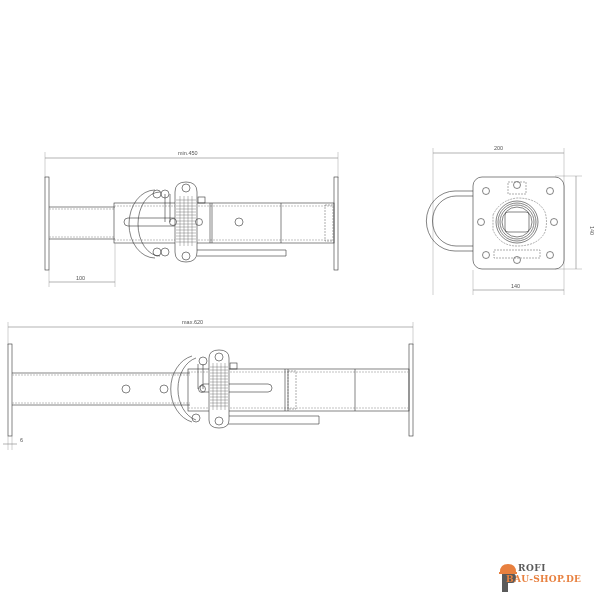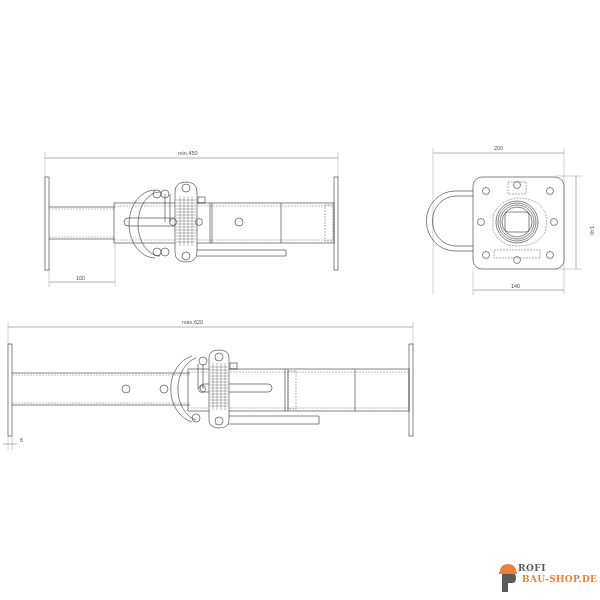--- a/index.html
+++ b/index.html
@@ -1,21 +1,21 @@
 <!DOCTYPE html>
 <html><head>
   <meta charset="utf-8">
   <style>
     html, body { margin: 0; padding: 0; background: #ffffff; }
     body { width: 600px; height: 600px; position: relative; overflow: hidden; font-family: "Liberation Sans", sans-serif; }
     svg.drawing { position: absolute; left: 0; top: 0; }
     .dimtext { font-family: "Liberation Sans", sans-serif; font-size: 5.5px; fill: #555; }
     .logo { position: absolute; left: 498px; top: 562px; width: 100px; height: 32px; }
     .logo-text1 { position: absolute; left: 20px; top: 1px; font-family: "DejaVu Serif", serif; font-weight: bold; font-size: 9px; color: #5a5a5a; letter-spacing: 0.5px; }
-    .logo-text2 { position: absolute; left: 24px; top: 12px; font-family: "DejaVu Serif", serif; font-weight: bold; font-size: 9px; color: #e8803f; letter-spacing: 0.3px; white-space: nowrap; }
+    .logo-text2 { position: absolute; left: 8px; top: 12px; font-family: "DejaVu Serif", serif; font-weight: bold; font-size: 9px; color: #e8803f; letter-spacing: 0.3px; white-space: nowrap; }
   </style>
 </head>
 <body>
 
 <svg class="drawing" width="600" height="600" viewBox="0 0 600 600" xmlns="http://www.w3.org/2000/svg">
   <g fill="none" stroke="#333" stroke-width="0.6">
 
     <g>
 
       <line x1="45" y1="158" x2="338" y2="158" stroke="#666" stroke-width="0.5"></line>

